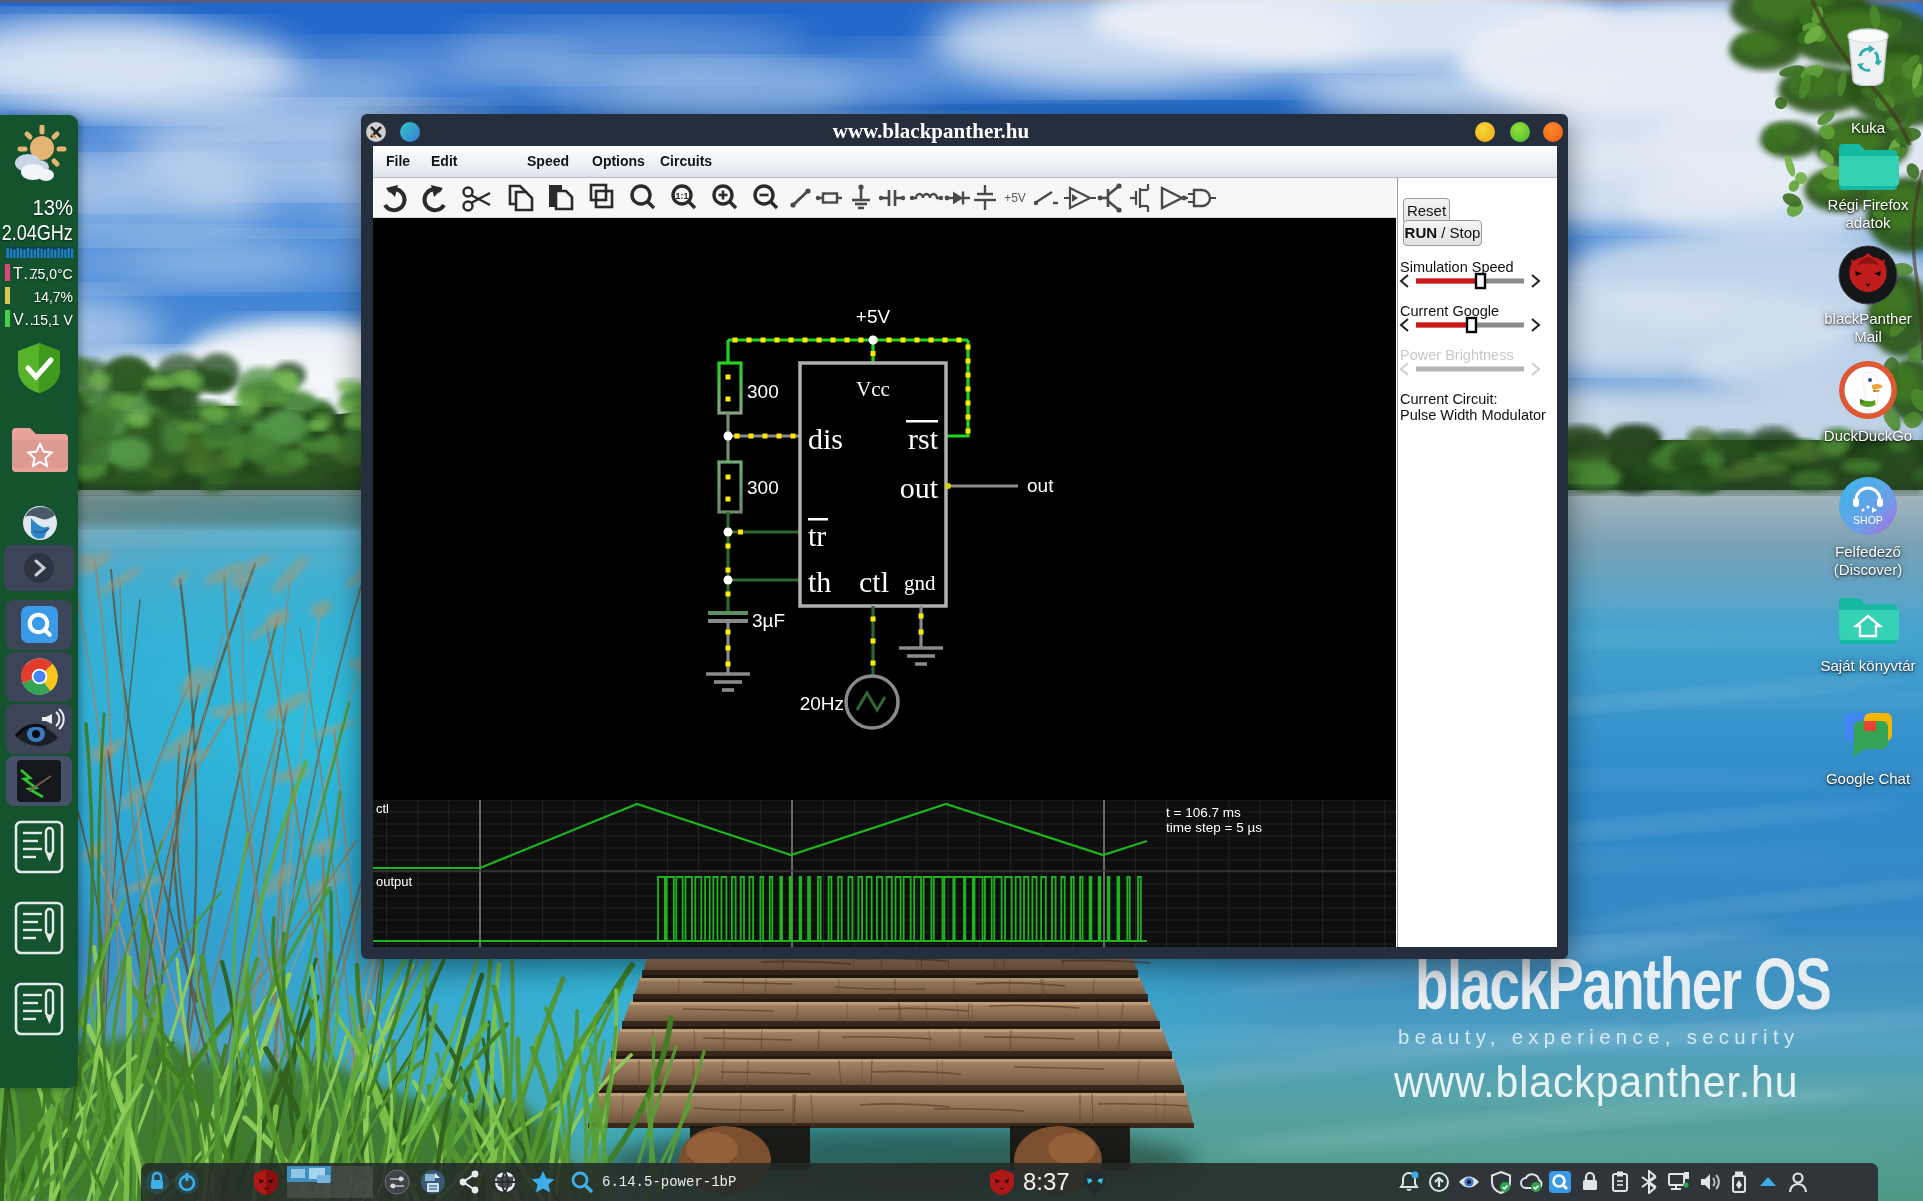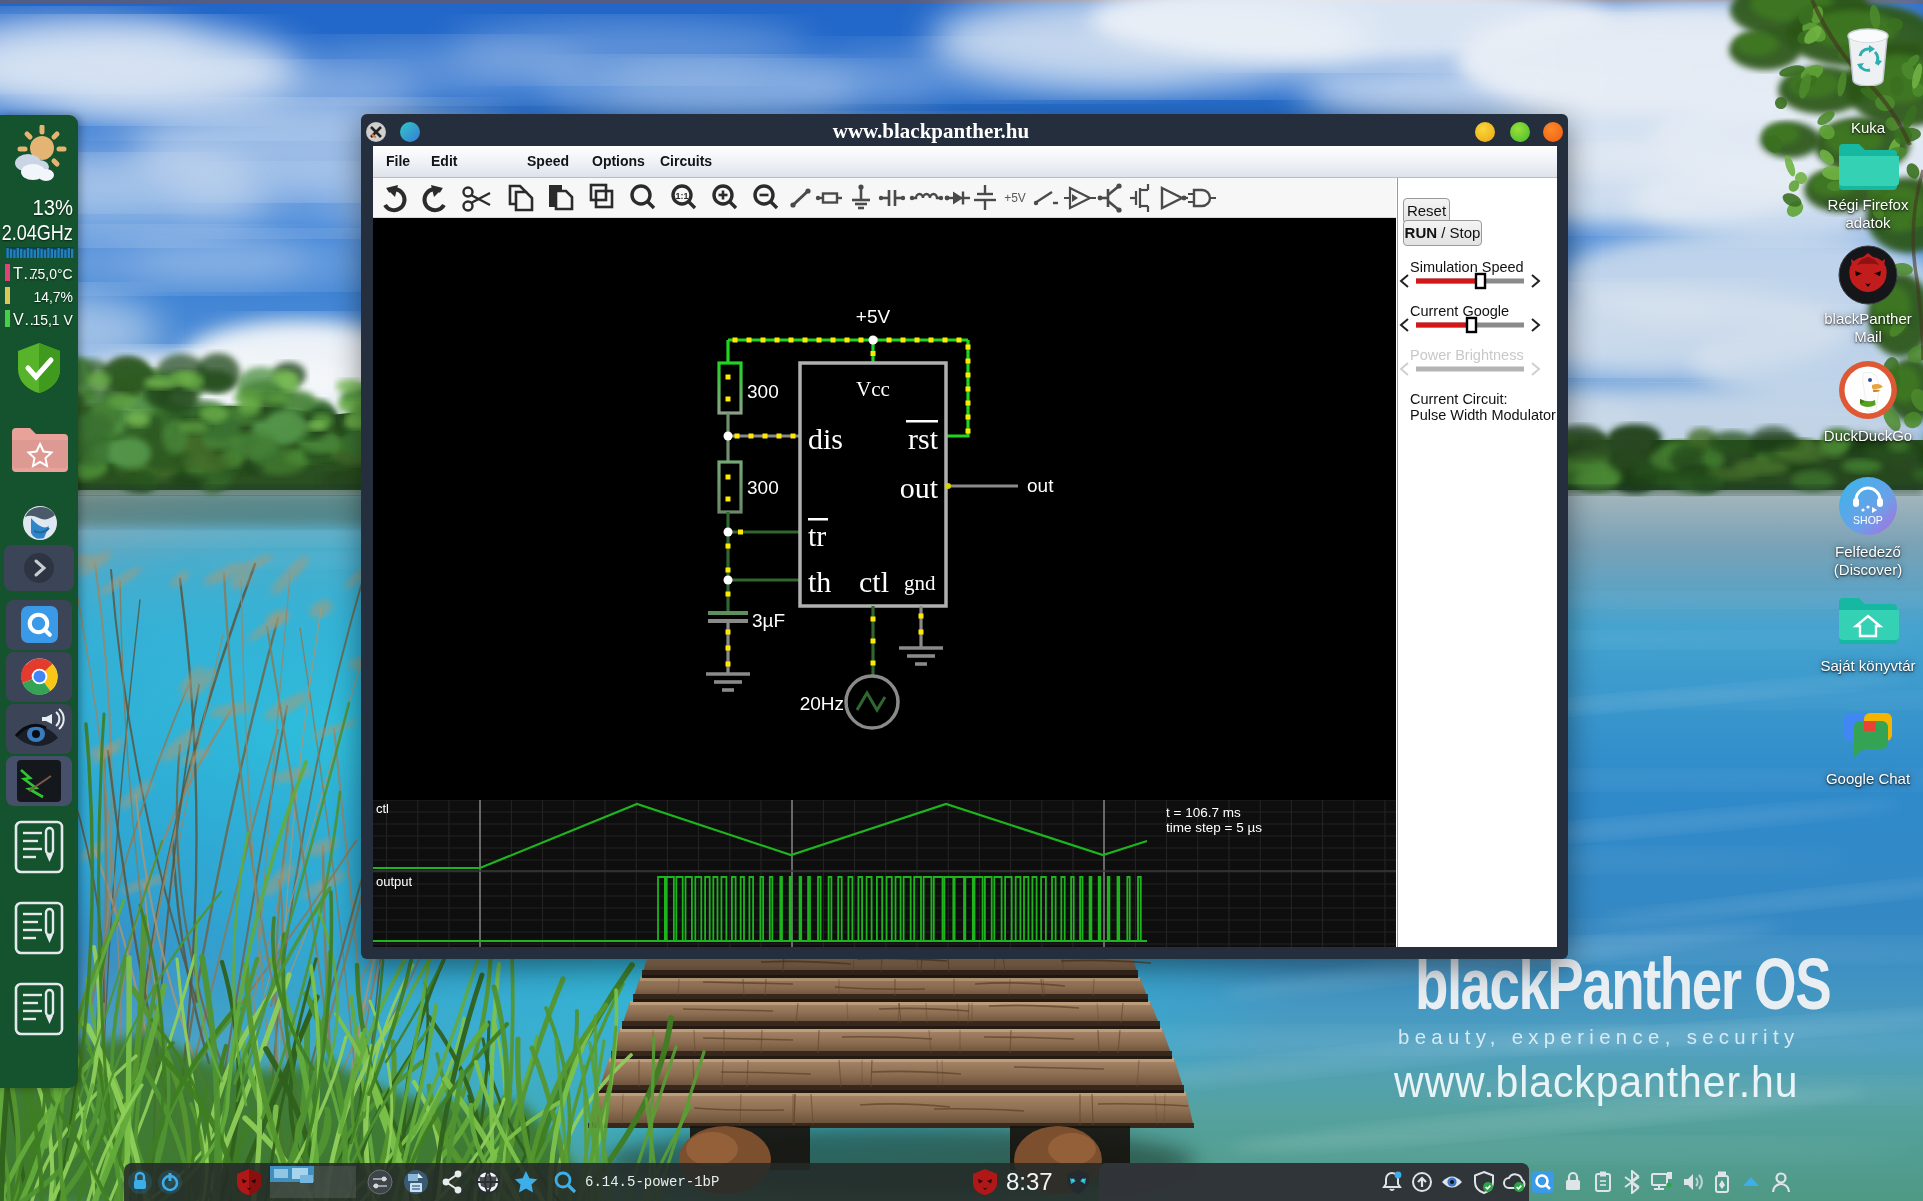--- a/index.html
+++ b/index.html
@@ -20,28 +20,28 @@
 #menubar{position:absolute;left:0;top:0;width:1184px;height:32px;
   background:linear-gradient(#ffffff,#e9edf3 70%,#dde2ea);border-bottom:1px solid #b9bec6;}
 .menu{position:absolute;top:7px;font-size:14px;font-weight:bold;color:#101418;}
 #toolbar{position:absolute;left:0;top:32px;width:1023px;height:40px;background:#f7f7f7;border-bottom:1px solid #d8d8d8;}
 #canvas{position:absolute;left:0;top:72px;width:1023px;height:582px;background:#000;}
 #scope{position:absolute;left:0;top:654px;width:1023px;height:147px;background:#0e0e0e;}
 #rpanel{position:absolute;left:1024px;top:32px;width:160px;height:769px;background:#fff;
   border-left:1px solid #999;font-size:14px;color:#111;}
 .btn{position:absolute;background:linear-gradient(#f4f4f4,#e2e2e2);border:1px solid #9a9a9a;
   border-radius:4px;font-size:15px;color:#111;text-align:center;}
-.sldlab{position:absolute;left:12px;font-size:14.5px;color:#111;}
+.sldlab{position:absolute;left:2px;font-size:14.5px;color:#111;}
 
 #sidebar{position:absolute;left:0;top:115px;width:78px;height:973px;
   background:#14532d;border-radius:0 9px 9px 0;box-shadow:2px 0 8px rgba(0,0,0,.35);}
 .sbtxt{position:absolute;color:#fff;text-align:right;
   text-shadow:0 1px 2px rgba(0,0,0,.6);}
 
-#taskbar{position:absolute;left:124px;top:1163px;width:1405px;height:38px;
+#taskbar{position:absolute;left:141px;top:1163px;width:1737px;height:38px;
   background:rgba(36,42,40,.88);border-radius:8px 8px 0 0;}
 #tray{position:absolute;right:0px;top:0px;width:430px;height:38px;
   background:rgba(48,53,58,.95);border-radius:8px 8px 0 0;}
 .mono{font-family:"Liberation Mono",monospace;}
 
 #brand1{position:absolute;left:1415px;top:953px;width:420px;color:#e9eef3;
   font-weight:bold;font-size:72px;line-height:62px;white-space:nowrap;
   transform:scaleX(0.76);transform-origin:left top;letter-spacing:-2px;}
 #brand2{position:absolute;left:1398px;top:1025px;width:480px;color:rgba(240,248,252,.82);
   font-size:21px;letter-spacing:5.5px;white-space:nowrap;transform:scaleX(0.97);transform-origin:left top;}

